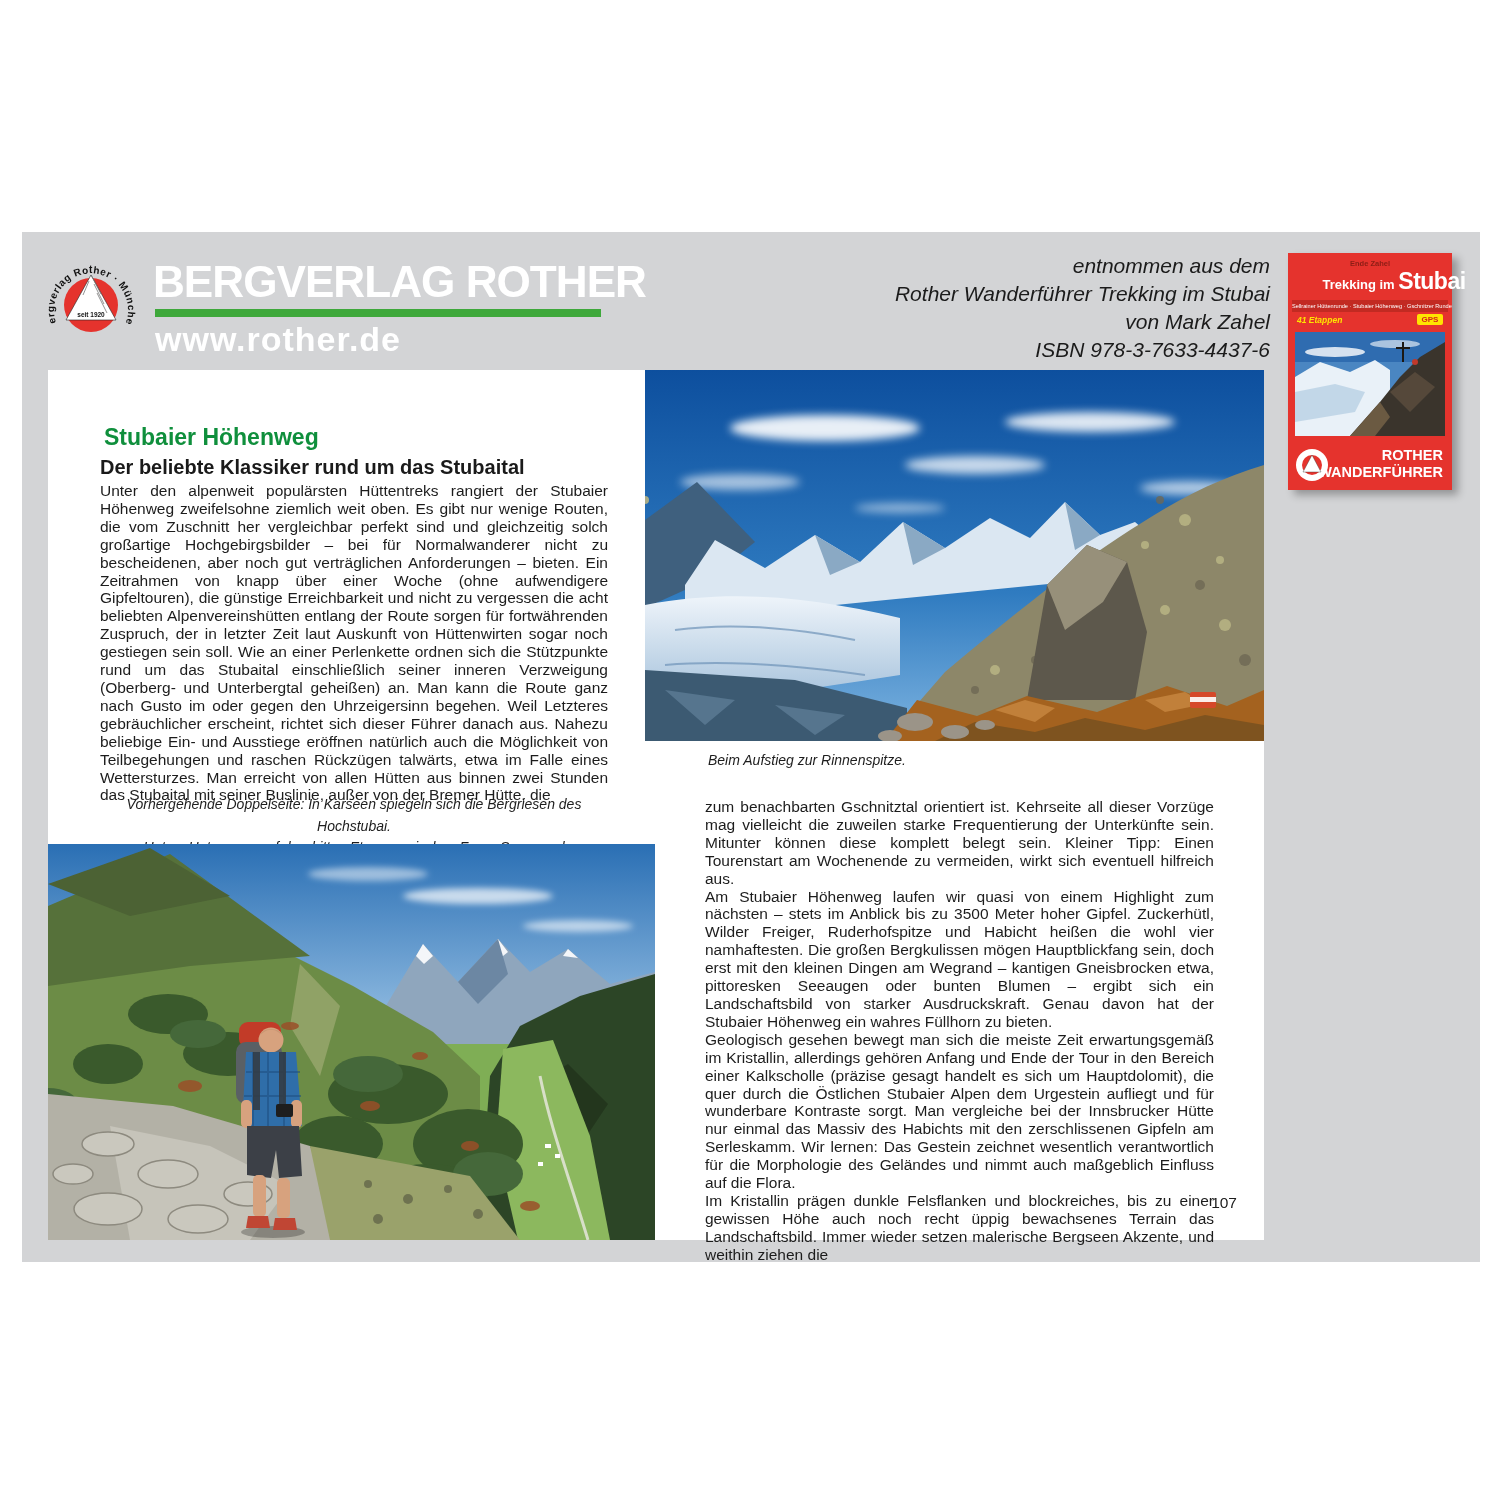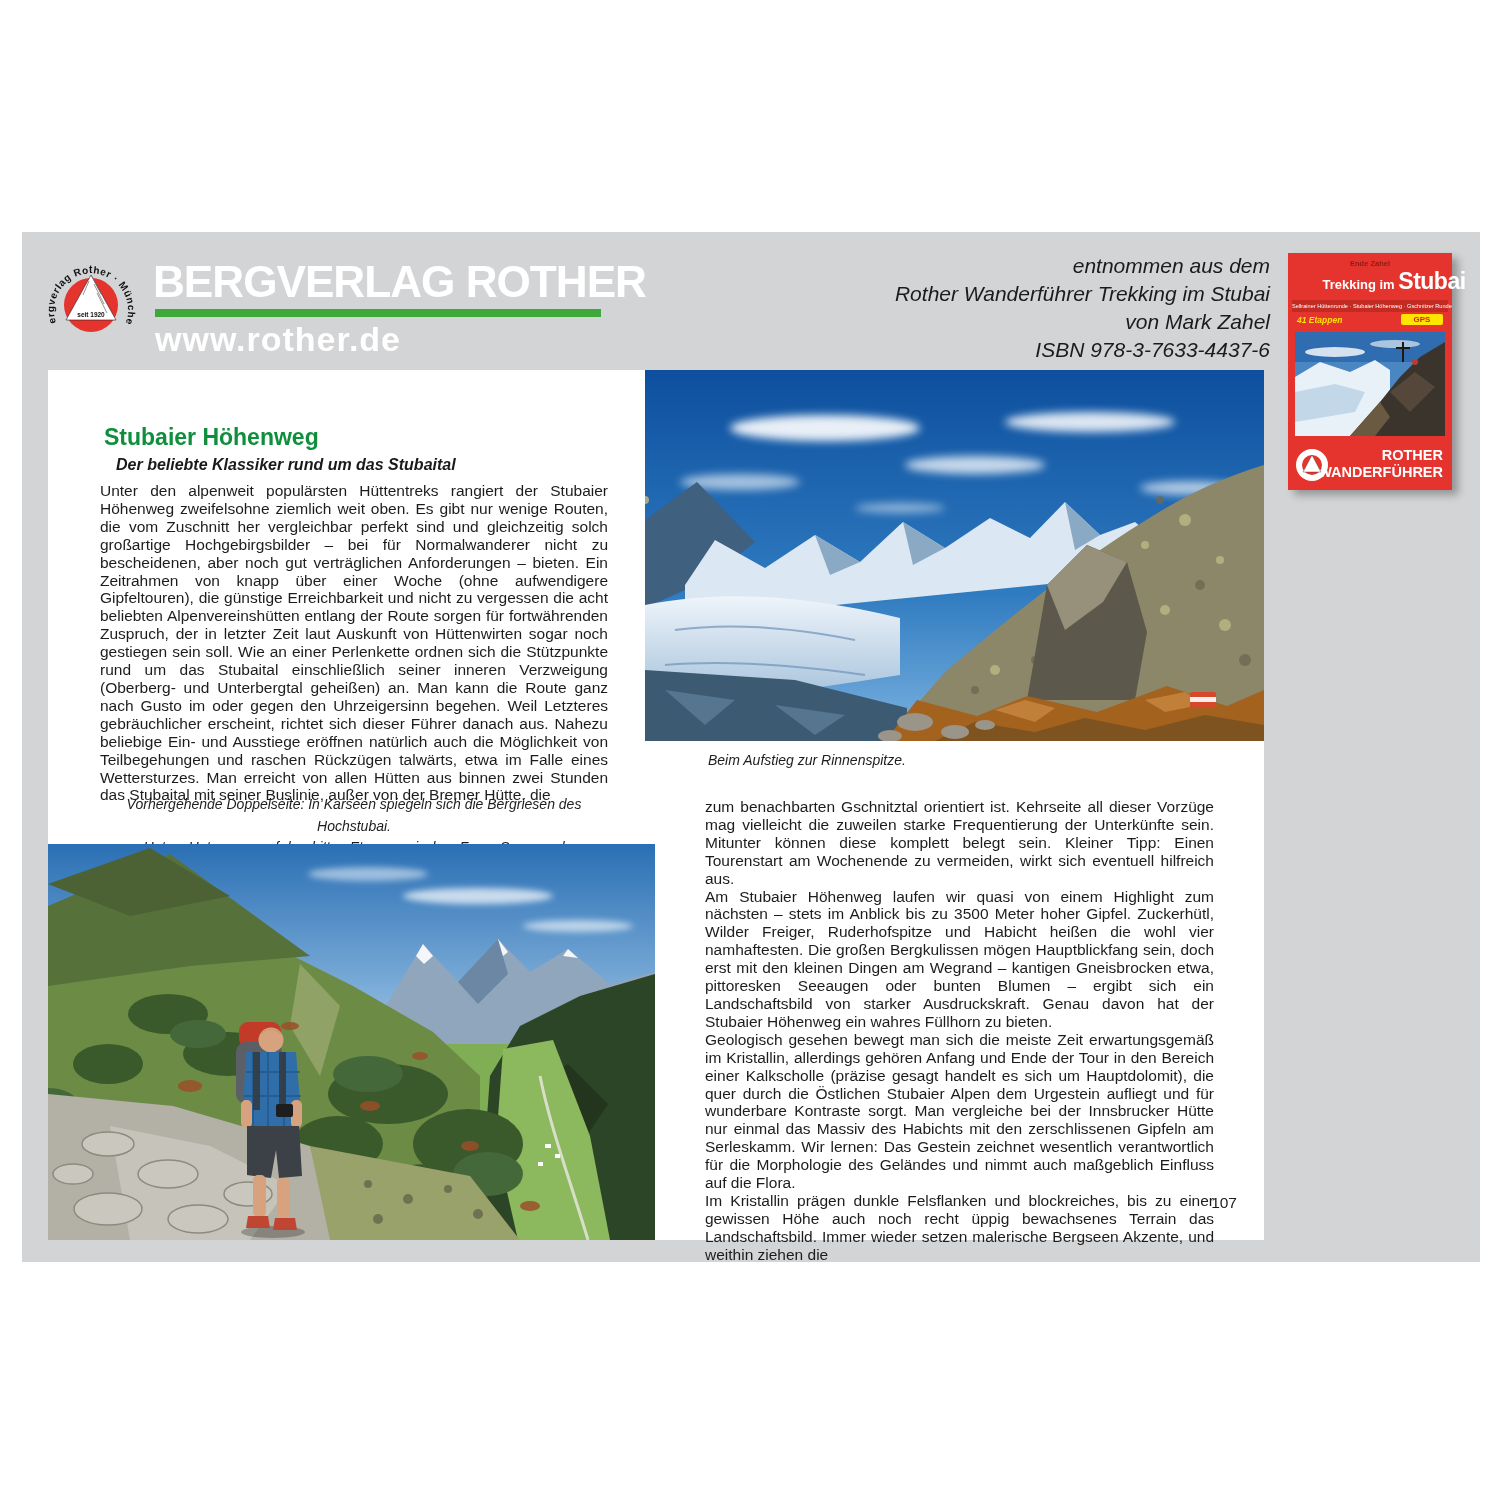--- a/index.html
+++ b/index.html
@@ -23,34 +23,34 @@
   .cover-author{position:absolute;left:0;top:6px;width:100%;text-align:center;
                 font-size:7.5px;font-weight:bold;color:#8c1d15;}
   .cover-title{position:absolute;left:0;top:15px;width:100%;text-align:center;color:#fff;
                font-weight:bold;white-space:nowrap;padding-left:24px;}
   .cover-title .t-prefix{font-size:13px;}
   .cover-title .t-main{font-size:23px;letter-spacing:-0.5px;}
   .cover-subtitle{position:absolute;left:4px;top:47px;width:156px;height:12px;background:#c22a22;
                   color:#fff;font-size:5.6px;line-height:12px;text-align:center;white-space:nowrap;}
   .cover-etappen{position:absolute;left:9px;top:62px;font-size:8.5px;font-weight:bold;
                  font-style:italic;color:#ffe400;}
-  .gps-badge{position:absolute;right:9px;top:61px;width:42px;height:11px;background:#ffe400;
+  .gps-badge{position:absolute;right:9px;top:61px;width:26px;height:11px;background:#ffe400;
              border-radius:2px;color:#d5241c;font-size:8px;font-weight:bold;text-align:center;line-height:11px;}
   .cover-photo{position:absolute;left:7px;top:79px;width:150px;height:104px;}
   .cover-brand{position:absolute;right:9px;bottom:9px;text-align:right;color:#fff;
                font-weight:bold;font-size:14.5px;line-height:17px;white-space:nowrap;}
   .cover-logo{position:absolute;left:7px;bottom:8px;width:34px;height:34px;}
   
   .card{position:absolute;left:26px;top:138px;width:1216px;height:870px;background:#ffffff;}
   .photo-top{position:absolute;left:597px;top:0;width:619px;height:371px;}
   .photo-top-caption{position:absolute;left:660px;top:382px;width:520px;
                      font-style:italic;font-size:14px;color:#1d1d1d;}
   .article-title{position:absolute;left:52px;top:50px;font-size:23px;font-weight:bold;color:#0f8f3c;}
-  .article-subtitle{position:absolute;left:68px;top:86px;font-size:16px;font-weight:bold;
-                    font-style:italic;color:#1a1a1a;}
+  .article-subtitle{position:absolute;left:52px;top:86px;font-size:20px;font-weight:bold;
+                    color:#1a1a1a;}
   .body-text{font-size:15.5px;line-height:17.9px;text-align:justify;color:#1c1c1c;}
   .left-col{position:absolute;left:52px;top:112px;width:508px;}
   .left-caption{position:absolute;left:52px;top:424px;width:508px;text-align:center;
                 font-style:italic;font-size:14px;line-height:21.5px;color:#1d1d1d;}
   .photo-left{position:absolute;left:0;top:474px;width:607px;height:396px;}
   .right-col{position:absolute;left:657px;top:428px;width:509px;}
   .right-col p{margin:0;}
   .page-num{position:absolute;left:680px;top:824px;width:509px;text-align:right;
             font-size:15.5px;color:#1c1c1c;}
 </style>

